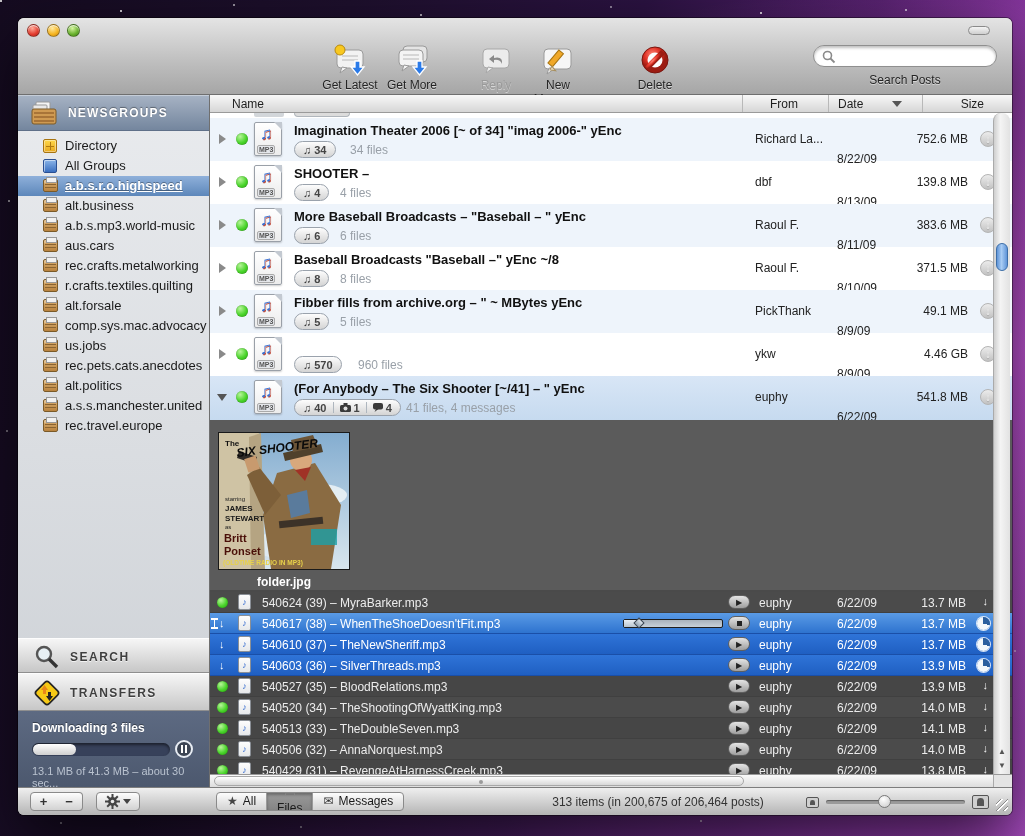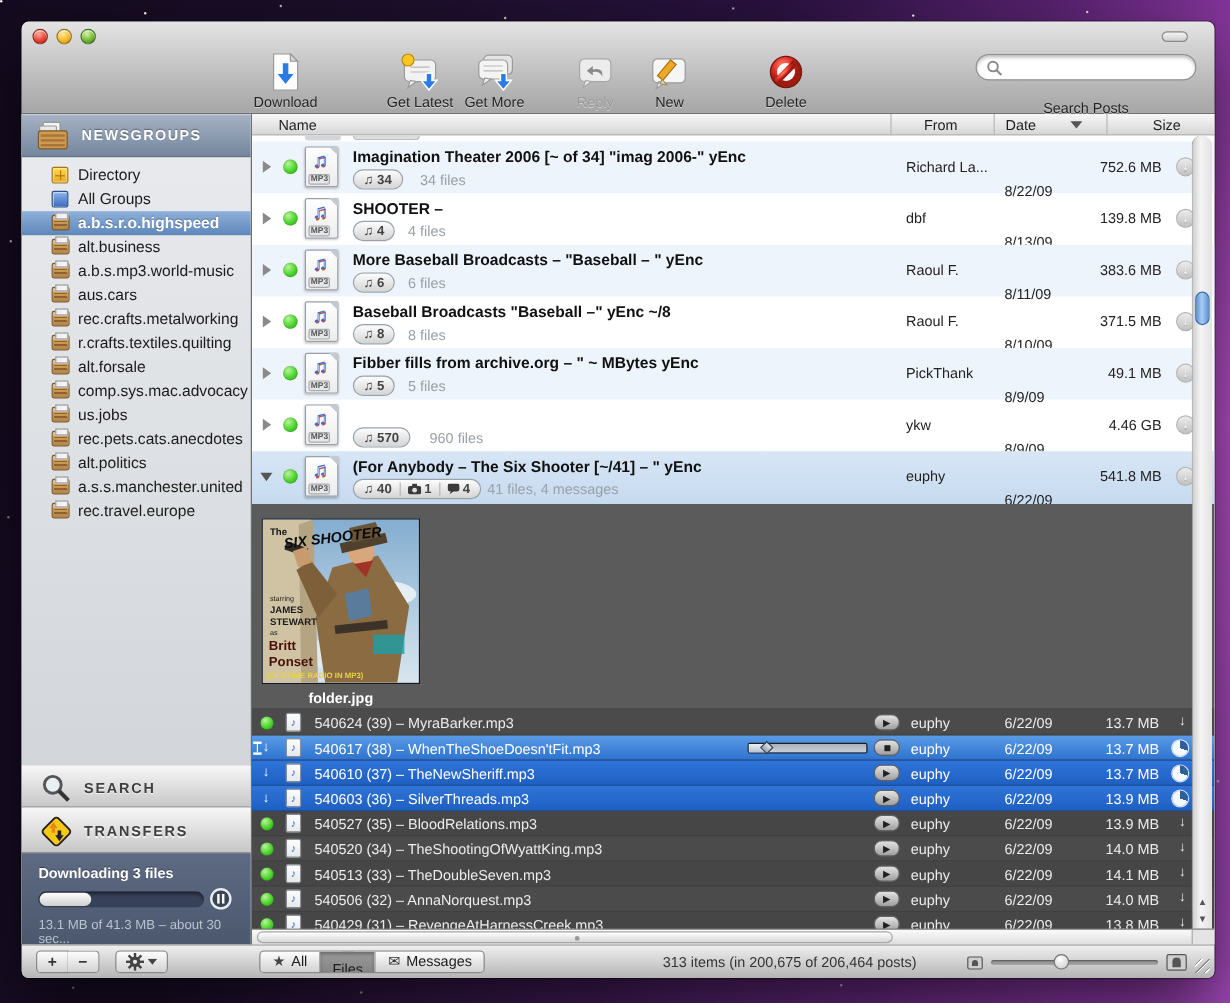--- a/index.html
+++ b/index.html
@@ -28,30 +28,30 @@
     text-shadow:0 1px 0 rgba(255,255,255,.6);}
   .pillbtn{position:absolute;right:22px;top:8px;width:22px;height:9px;border-radius:5px;border:1px solid #8a8a8a;
     background:linear-gradient(#f4f4f4,#cfcfcf);}
   .tbtn{position:absolute;top:25px;width:76px;text-align:center;}
   .tbtn .ico{height:33px;display:flex;align-items:flex-end;justify-content:center;}
   .tbtn .lbl{font-size:12px;color:#242424;text-shadow:0 1px 0 rgba(255,255,255,.5);margin-top:2px;}
   .tbtn.dim .lbl{color:#9a9a9a;}
   .searchwrap{position:absolute;right:15px;top:27px;width:184px;text-align:center;}
   .searchfield{height:22px;border-radius:11px;background:#fff;border:1px solid #8f8f8f;
     box-shadow:inset 0 2px 3px rgba(0,0,0,.25);position:relative;}
-  .searchwrap .lbl{font-size:12px;color:#242424;margin-top:16px;text-shadow:0 1px 0 rgba(255,255,255,.5);}
+  .searchwrap .lbl{font-size:12px;color:#242424;margin-top:6px;text-shadow:0 1px 0 rgba(255,255,255,.5);}
   
   .sidebar{position:absolute;left:0;top:77px;width:192px;height:692px;background:linear-gradient(#e9ebee,#ccd0d5);
     border-right:1px solid #6f6f6f;overflow:hidden;}
   .sb-header{position:absolute;left:0;top:0;right:0;height:36px;background:linear-gradient(#a7b3c4,#74869e);
     border-bottom:1px solid #5f7089;box-shadow:inset 0 1px 0 rgba(255,255,255,.35);}
   .sb-header .txt{position:absolute;left:50px;top:11px;font-size:12px;font-weight:bold;letter-spacing:1.2px;color:#fff;
     text-shadow:0 -1px 1px rgba(0,0,0,.4);}
   .side-item{position:absolute;left:0;right:0;height:20px;line-height:20px;font-size:13px;color:#1b1b1b;padding-left:47px;}
-  .side-item.sel{background:linear-gradient(#8fb0da,#5d87ba);color:#fff;text-shadow:0 -1px 0 rgba(0,0,0,.35);font-weight:bold;}
+  .side-item.sel{background:linear-gradient(#8fb0da,#5d87ba);color:#fff;text-shadow:0 -1px 0 rgba(0,0,0,.35);font-weight:bold;text-decoration:underline;}
   .sic{position:absolute;left:25px;top:3px;width:15px;height:13px;}
   .crate{background:linear-gradient(#dcb173,#b8823e);border:1px solid #7a5a28;border-radius:2px;
     box-shadow:inset 0 3px 0 rgba(255,255,255,.25);}
   .crate::before{content:"";position:absolute;left:2px;top:-3px;width:9px;height:4px;background:#f2f2f2;border:1px solid #999;}
   .crate::after{content:"";position:absolute;left:1px;right:1px;top:4px;height:5px;
     background:repeating-linear-gradient(#8a6330 0 1px,transparent 1px 3px);}
   .dirico{background:linear-gradient(#ffd84a,#e8a81e);border:1px solid #a87410;border-radius:2px;width:14px;height:14px;
     background-image:linear-gradient(#ffd84a,#e8a81e);box-shadow:inset 0 0 0 1px rgba(255,255,255,.4);}
   .dirico::after{content:"";position:absolute;inset:2px;background:
     linear-gradient(#b07a10,#b07a10) 50% 0/1px 100% no-repeat,
@@ -183,30 +183,20 @@
   <div class="stars"></div>
 
   <div class="window">
 
     <div class="header">
       <span class="tl red"></span>
       <span class="tl yel"></span>
       <span class="tl grn"></span>
       <span class="pillbtn"></span>
 
-      <div class="tbtn" style="left:182px">
-        <div class="ico">
-          <svg width="26" height="32">
-              <path d="M3 1 h14 l6 6 v24 h-20 z" fill="#fdfdfd" stroke="#9a9a9a"></path>
-              <path d="M17 1 l6 6 h-6 z" fill="#d8d8d8" stroke="#9a9a9a"></path>
-              <path d="M10 8 h6 v9 h5 l-8 10 -8 -10 h5 z" fill="#2a7ae8" stroke="#fff" stroke-width="1.4"></path>
-            </svg>
-        </div>
-        <div class="lbl">Download</div>
-      </div>
       <div class="tbtn" style="left:294px">
         <div class="ico">
           <svg width="34" height="32">
               <rect x="4" y="6" width="26" height="18" rx="4" fill="#f2f2f2" stroke="#9a9a9a"></rect>
               <path d="M9 23 l-2 6 7 -5 z" fill="#f2f2f2" stroke="#9a9a9a"></path>
               <line x1="9" y1="12" x2="25" y2="12" stroke="#b8b8b8"></line>
               <line x1="9" y1="16" x2="25" y2="16" stroke="#b8b8b8"></line>
               <circle cx="7" cy="6" r="5" fill="#f8c820" stroke="#b88a10"></circle>
               <path d="M22 17 h5 v6 h4 l-6.5 8 -6.5 -8 h4 z" fill="#2a7ae8" stroke="#fff" stroke-width="1.3"></path>
             </svg>

